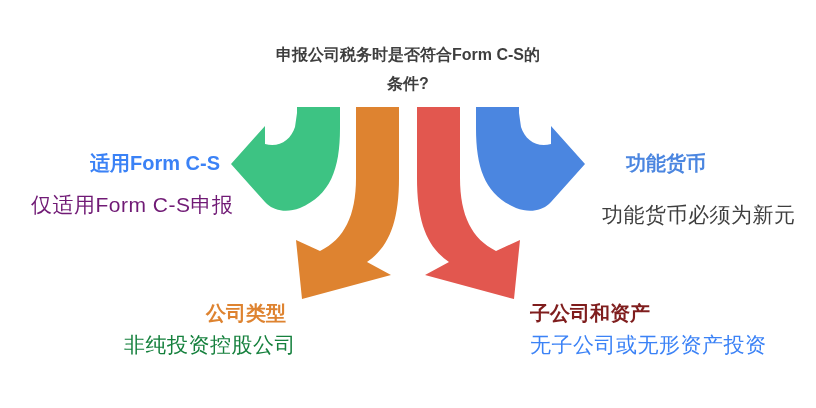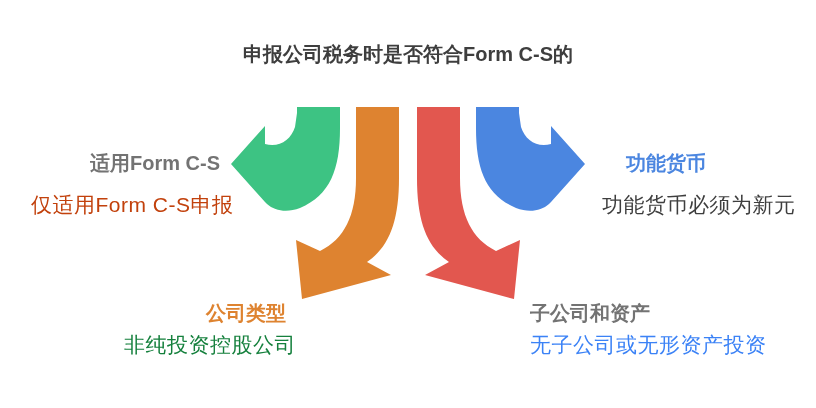--- a/index.html
+++ b/index.html
@@ -7,21 +7,21 @@
     position:relative;
     width:816px;height:408px;
     background:#fff;
     overflow:hidden;
     font-family:"Liberation Sans", sans-serif;
   }
   .title{
     position:absolute;
     left:0;right:0;top:40px;
     text-align:center;
-    font-size:20px;
+    font-size:16px;
     font-weight:700;
     line-height:29px;
     white-space:nowrap;
   }
   .arrow-layer{
     position:absolute;
     left:0;top:0;width:816px;height:408px;
   }
   .label{
     position:absolute;
@@ -45,20 +45,21 @@
   .label-bottom-right{left:530px;top:300px;}
   .desc-bottom-right{left:530px;top:331px;}
 </style>
 </head>
 <body>
 
 <div class="canvas">
 
   <div class="title" style="color: rgb(62, 62, 62);">
     <div>申报公司税务时是否符合Form C-S的</div>
+    <div>条件?</div>
   </div>
 
   <svg class="arrow-layer" viewBox="0 0 816 408" aria-hidden="true">
 
     <path d="M 297,107 L 340,107 L 340,128
              C 340,170 330,195 300,208
              C 287,213 275,211 267,204
              L 265,202 L 231,164 L 265,126 L 265,144
              C 279,148 291,140 295,127
              L 297,113 Z" fill="#3DC383"></path>
@@ -74,25 +75,25 @@
              C 399,222 389,247 367,262
              L 391,275 L 302,299 L 296,240 L 320,251
              C 344,239 356,216 356,178 Z" fill="#DE8330"></path>
 
     <path transform="translate(816,0) scale(-1,1)" d="M 356,107 L 399,107 L 399,178
              C 399,222 389,247 367,262
              L 391,275 L 302,299 L 296,240 L 320,251
              C 344,239 356,216 356,178 Z" fill="#E2574F"></path>
   </svg>
 
-  <div class="label label-left" style="color: #737373;">适用Form C-S</div>
-  <div class="desc desc-left" style="color: #c2410c;">仅适用Form C-S申报</div>
+  <div class="label label-left" style="color: #3b82f6;">适用Form C-S</div>
+  <div class="desc desc-left" style="color: #701a75;">仅适用Form C-S申报</div>
 
   <div class="label label-right" style="color: rgb(75, 134, 224);">功能货币</div>
-  <div class="desc desc-right" style="color: rgb(62, 62, 62);">功能货币必须为新元</div>
+  <div class="desc desc-right" style="color: rgb(62, 62, 62); margin-top: 10px;">功能货币必须为新元</div>
 
   <div class="label label-bottom-left" style="color: rgb(222, 131, 48);">公司类型</div>
   <div class="desc desc-bottom-left" style="color: #15803d;">非纯投资控股公司</div>
 
-  <div class="label label-bottom-right" style="color: #737373;">子公司和资产</div>
+  <div class="label label-bottom-right" style="color: #7f1d1d;">子公司和资产</div>
   <div class="desc desc-bottom-right" style="color: #3b82f6;">无子公司或无形资产投资</div>
 
 </div>
 
 </body></html>

